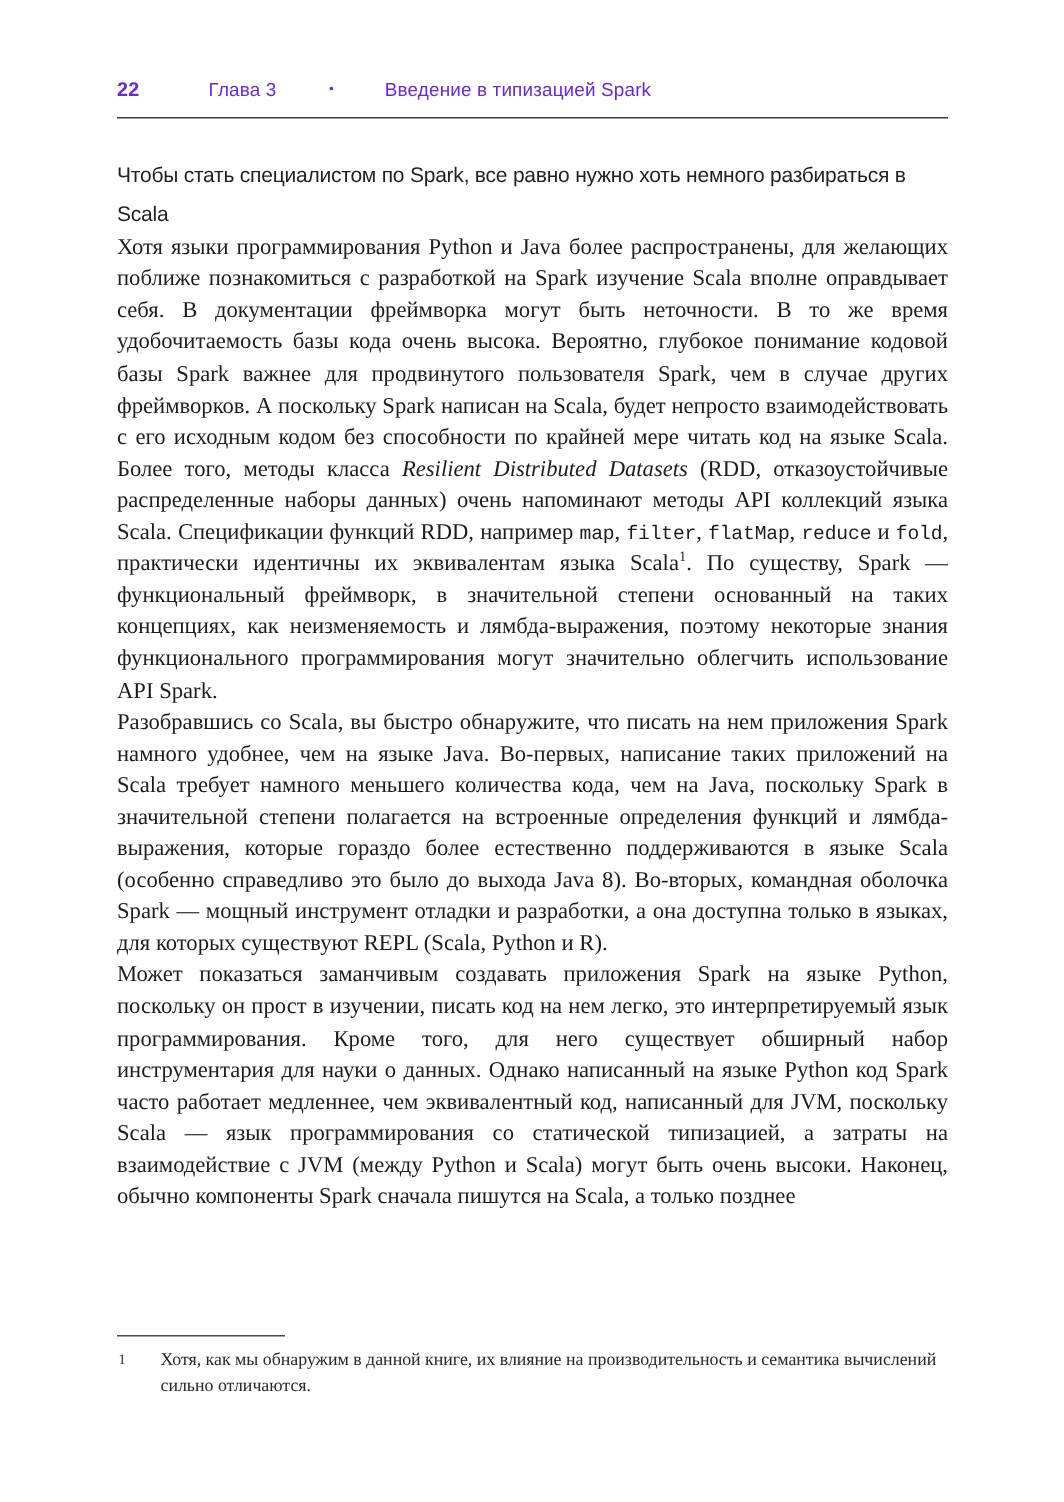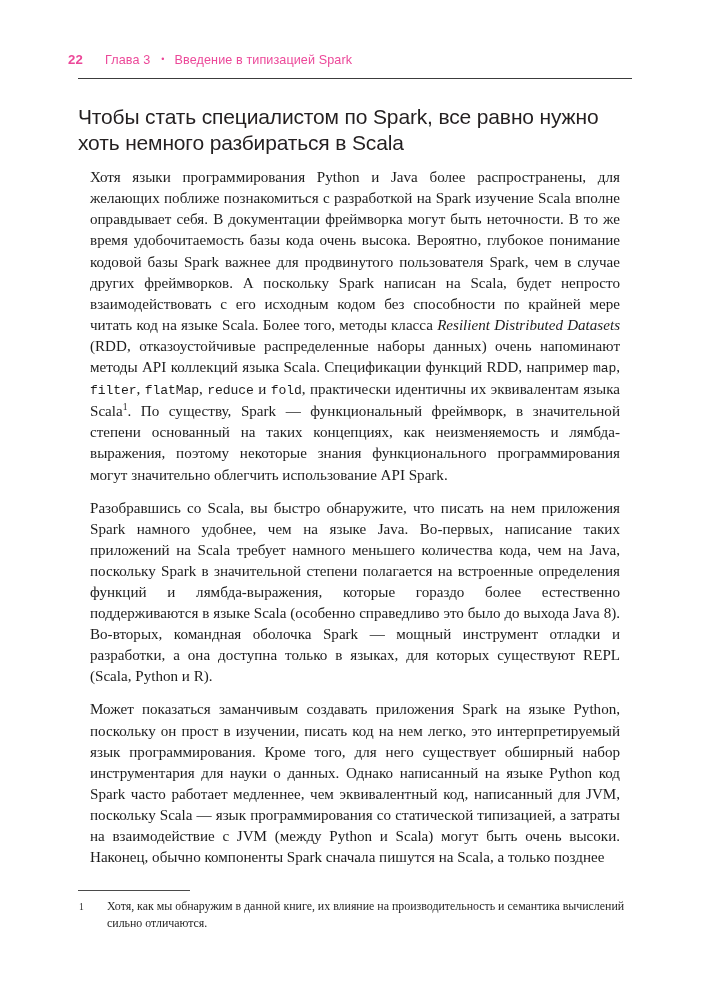--- a/index.html
+++ b/index.html
@@ -19,29 +19,30 @@
   .page {
     position: relative;
     width: 709px;
     height: 1001px;
     box-sizing: border-box;
   }
 
   
   .running-header {
     position: absolute;
-    left: 68px;
+    left: 78px;
     top: 52px;
     width: 554px;
     display: flex;
     align-items: baseline;
     font-family: "Liberation Sans", "DejaVu Sans", sans-serif;
     font-size: 12.6px;
-    color: #ec4899;
+    color: #6d28d9;
     letter-spacing: 0.1px;
+    gap: 24px;
   }
   .folio {
     font-weight: 700;
     font-size: 13.2px;
     margin-right: 22px;
     letter-spacing: 0.2px;
   }
   .chapter-label {
     font-weight: 400;
   }
@@ -72,36 +73,36 @@
   }
 
   h1.section-head, h2.section-head {
     font-family: "Liberation Sans", "DejaVu Sans", sans-serif;
     font-weight: 400;
     color: #231f20;
     margin: 0;
     padding: 0;
   }
   h1.section-head {
-    font-size: 21px;
+    font-size: 14px;
     line-height: 25.6px;
     letter-spacing: -0.15px;
   }
   h2.section-head {
     font-size: 17.2px;
     line-height: 22.6px;
     letter-spacing: -0.1px;
   }
 
   .head-a { margin-top: 2px; }
   .head-b { margin-top: 36px; }
   .head-c { margin-top: 35px; }
 
   p.body {
-    margin: 12px;
+    margin: 0;
     text-align: justify;
     text-justify: inter-word;
     font-family: "Liberation Serif", "DejaVu Serif", serif;
     font-size: 15.1px;
     line-height: 21.1px;
     color: #1c1c1c;
     hyphens: manual;
   }
   .para-after-head { margin-top: 15px; }
 

